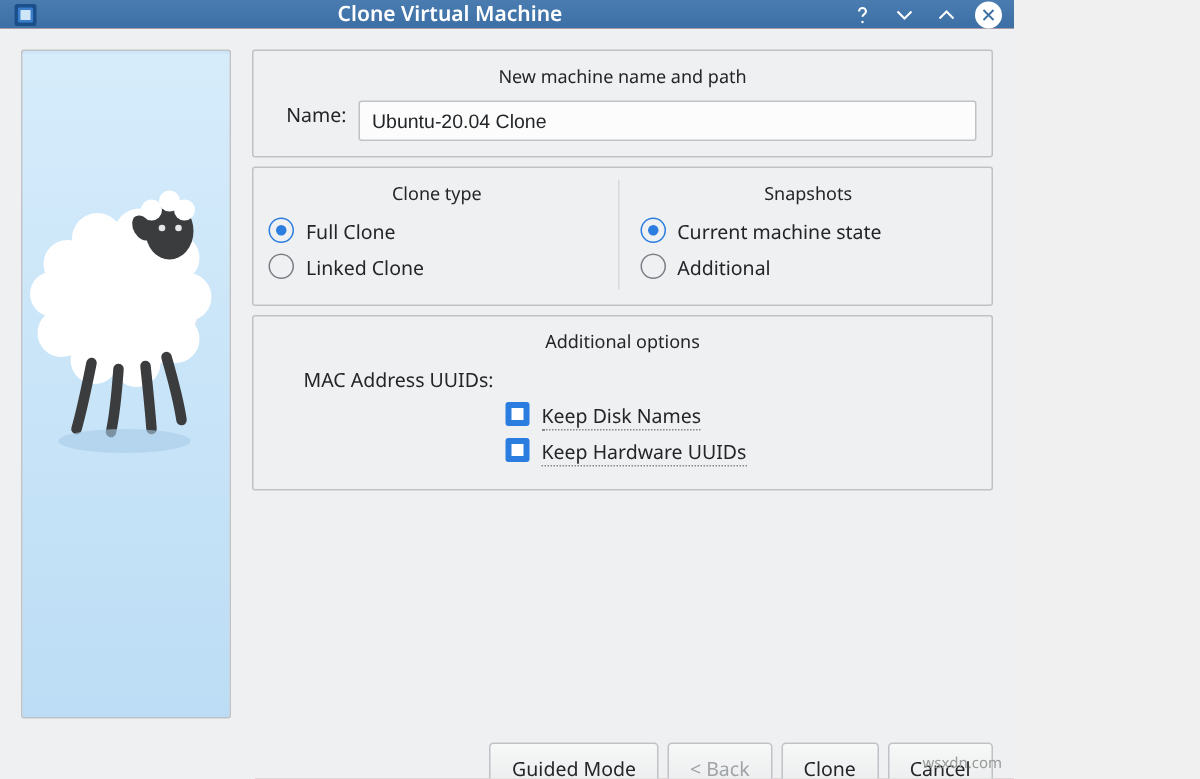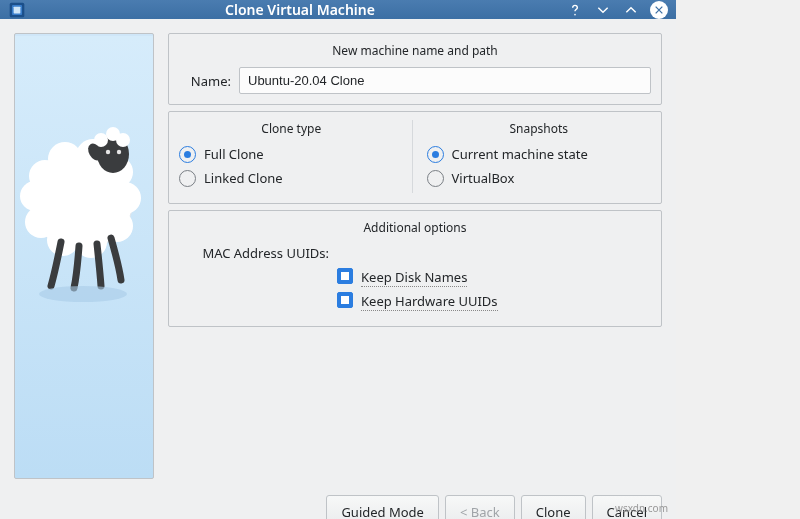--- a/index.html
+++ b/index.html
@@ -10,33 +10,33 @@
   .tb-icons{display:flex;gap:10px;align-items:center}
   .vb-logo{width:18px;height:18px}
   .tbi{width:18px;height:18px;display:flex;align-items:center;justify-content:center;color:#fff;cursor:pointer}
   .tbi.close{background:#fff;color:#3c6fa4;border-radius:50%;width:18px;height:18px}
   .body{flex:1;display:flex;flex-direction:column;background:#eff0f1}
   .content{flex:1;display:flex;padding:14px 14px 8px 14px;gap:14px}
   .sidebar-img{width:138px;border:1px solid #bfc3c7;background:linear-gradient(#cfe6f8,#bcddf5);position:relative;overflow:hidden;border-radius:2px}
   .main{flex:1;display:flex;flex-direction:column;gap:6px}
   .group{border:1px solid #bfc3c7;border-radius:2px;background:#eff0f1;padding:8px 10px 10px}
   .group-title{text-align:center;font-size:12px;margin:0 0 8px 0}
-  .row{display:flex;align-items:center;gap:8px;margin-bottom:6px}
+  .row{display:flex;gap:8px;margin-bottom:6px}
   .row:last-child{margin-bottom:0}
   .lbl{text-align:right;white-space:nowrap}
   .lbl.name{width:52px}
   .lbl.mac{width:150px}
   .input{flex:1;border:1px solid #bfc3c7;border-radius:2px;background:#fcfcfc;padding:5px 8px;font-size:13px;color:#232629}
   .select{flex:1;border:1px solid #bfc3c7;border-radius:2px;background:#fcfcfc;padding:4px 6px;display:flex;align-items:center;gap:6px;position:relative;cursor:pointer}
   .select .txt{flex:1}
   .chev{width:10px;color:#555}
   .two-col{display:flex;gap:0}
   .col{flex:1}
   .col+.col{border-left:1px solid #d6d9dc;padding-left:14px;margin-left:8px}
-  .radio{display:flex;align-items:center;gap:8px;margin:6px 0;cursor:pointer}
+  .radio{display:flex;align-items:flex-start;gap:8px;margin:6px 0;cursor:pointer}
   .r-outer{width:15px;height:15px;border:1.5px solid #7a7f85;border-radius:50%;display:flex;align-items:center;justify-content:center}
   .r-outer.sel{border-color:#2b7de0}
   .r-inner{width:7px;height:7px;border-radius:50%;background:#2b7de0}
   .check{display:flex;align-items:flex-start;gap:8px;margin:5px 0;cursor:pointer}
   .c-box{width:14px;height:14px;border:1.5px solid #7a7f85;border-radius:2px;display:flex;align-items:center;justify-content:center}
   .c-box.sel{border-color:#2b7de0;background:#2b7de0}
   .c-dash{width:8px;height:8px;background:#2b7de0}
   .check .lblc{border-bottom:1px dotted #888}
   .indent{margin-left:158px}
   .footer{display:flex;justify-content:flex-end;gap:6px;padding:8px 14px 14px}
@@ -156,21 +156,21 @@
             <div class="col">
               <div class="group-title">Snapshots</div>
               <div class="radio">
                 <span class="r-outer sel">
                     <span class="r-inner"></span>
                   </span>
                 <span>Current machine state</span>
               </div>
               <div class="radio">
                 <span class="r-outer"></span>
-                <span>VirtualBox</span>
+                <span>Additional</span>
               </div>
             </div>
           </div>
         </div>
 
         <div class="group">
           <div class="group-title">Additional options</div>
           <div class="row">
             <div class="lbl mac">MAC Address UUIDs:</div>
           </div>

